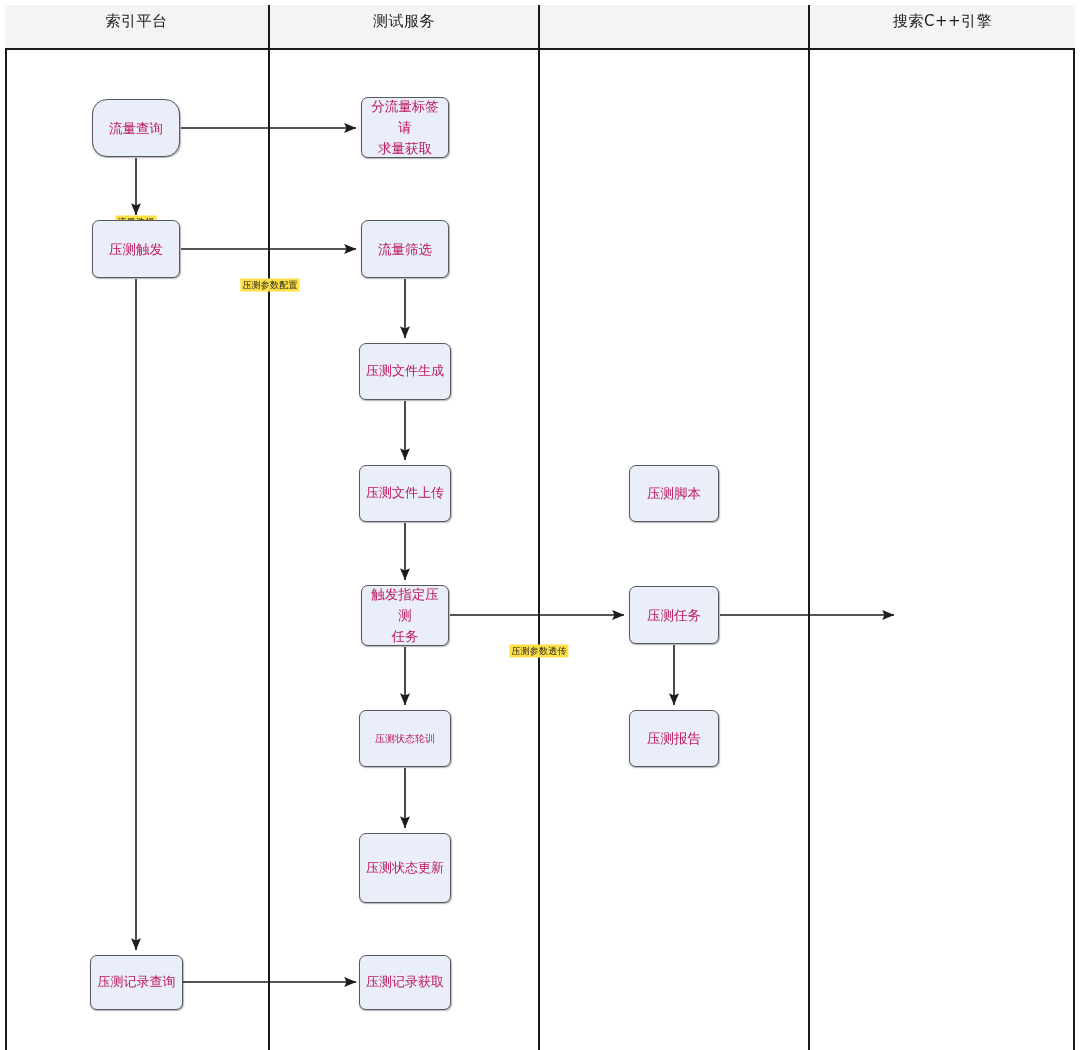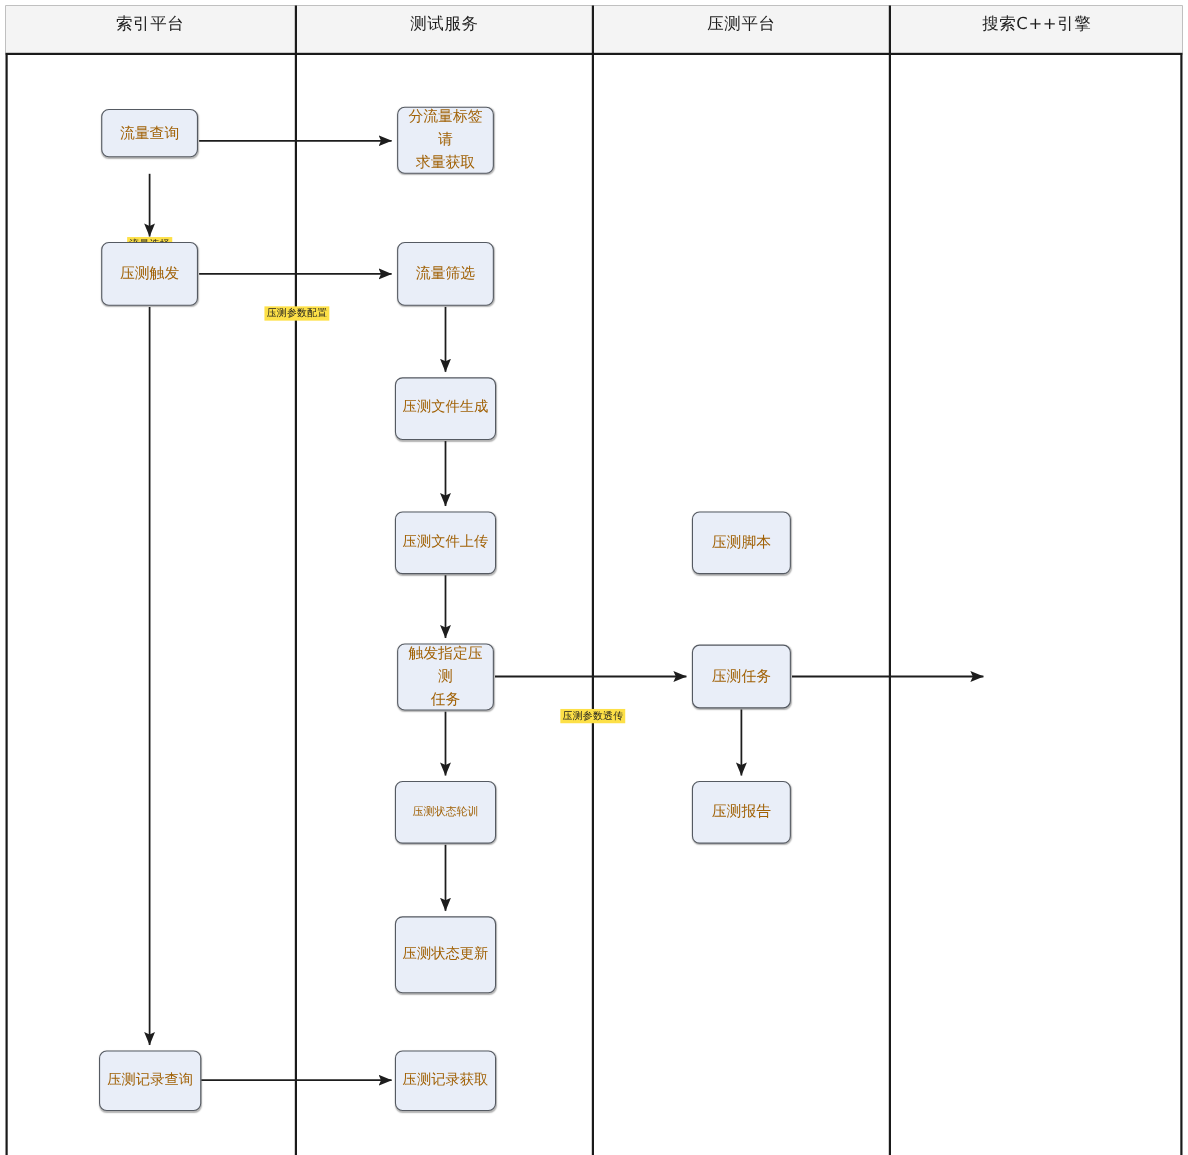--- a/index.html
+++ b/index.html
@@ -62,21 +62,21 @@
     background: #e9eef8;
     border: 1.6px solid #555a62;
     border-radius: 7px;
     box-sizing: border-box;
     display: flex;
     align-items: center;
     justify-content: center;
     text-align: center;
     font-size: 13.5px;
     line-height: 1.55;
-    color: #a16207;
+    color: #be185d;
     padding: 2px 4px;
     box-shadow: 0.5px 1px 1.2px rgba(0,0,0,0.30);
     white-space: pre-line;
     user-select: none;
   }
   
   .edge-layer {
     position: absolute;
     left: 0; top: 0;
     width: 1080px;
@@ -103,21 +103,20 @@
 
   <div class="lane-frame"></div>
   <div class="lane-header-row"></div>
 
   <div class="lane-divider" style="left:268px;"></div>
   <div class="lane-divider" style="left:538px;"></div>
   <div class="lane-divider" style="left:808px;"></div>
 
   <div class="lane-header" style="left:5px;  width:263px;">索引平台</div>
   <div class="lane-header" style="left:270px;width:268px;">测试服务</div>
-  <div class="lane-header" style="left:540px;width:268px;">压测平台</div>
   <div class="lane-header" style="left:810px;width:265px;">搜索C++引擎</div>
 
   <svg class="edge-layer" viewBox="0 0 1080 1050" xmlns="http://www.w3.org/2000/svg">
     <defs>
       <marker id="arrow" markerWidth="9" markerHeight="9" refX="7.4" refY="3.1" orient="auto" markerUnits="strokeWidth">
         <path d="M0,0 L7.6,3.1 L0,6.2 L1.4,3.1 z" fill="#1d1d1d"></path>
       </marker>
     </defs>
     <g stroke="#1d1d1d" stroke-width="1.6" fill="none" marker-end="url(#arrow)">
 
@@ -146,21 +145,21 @@
       <path d="M136,279 L136,950"></path>
 
       <path d="M183,982 L356,982"></path>
     </g>
   </svg>
 
   <div class="edge-label" style="left:136px; top:186px;">流量选择</div>
   <div class="edge-label" style="left:270px; top:249px;">压测参数配置</div>
   <div class="edge-label" style="left:539px; top:615px;">压测参数透传</div>
 
-  <div class="node" style="left:92px; top:99px; width:88px; height:44px;">流量查询</div>
+  <div class="node" style="left:92px; top:99px; width:88px; height:58px;border-radius:15px;">流量查询</div>
   <div class="node" style="left:92px; top:220px; width:88px; height:58px;">压测触发</div>
   <div class="node" style="left:90px; top:955px; width:93px; height:55px; font-size:13px;">压测记录查询</div>
 
   <div class="node" style="left:361px; top:97px; width:88px; height:61px;">分流量标签请
 求量获取</div>
   <div class="node" style="left:361px; top:220px; width:88px; height:58px;">流量筛选</div>
   <div class="node" style="left:359px; top:343px; width:92px; height:57px; font-size:13px;">压测文件生成</div>
   <div class="node" style="left:359px; top:465px; width:92px; height:57px; font-size:13px;">压测文件上传</div>
   <div class="node" style="left:361px; top:585px; width:88px; height:61px;">触发指定压测
 任务</div>

